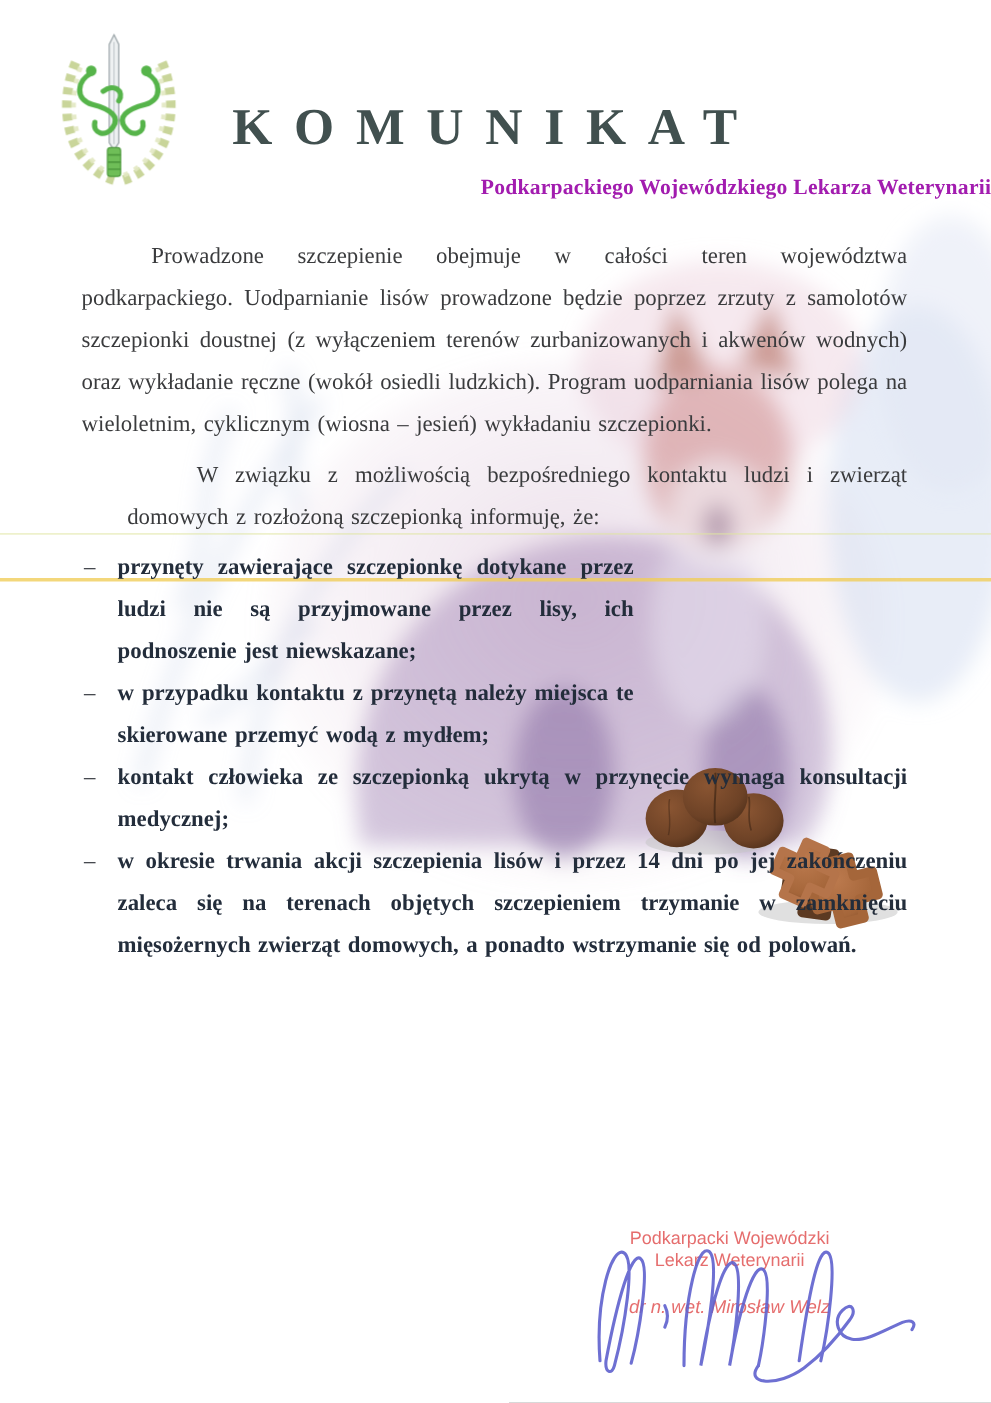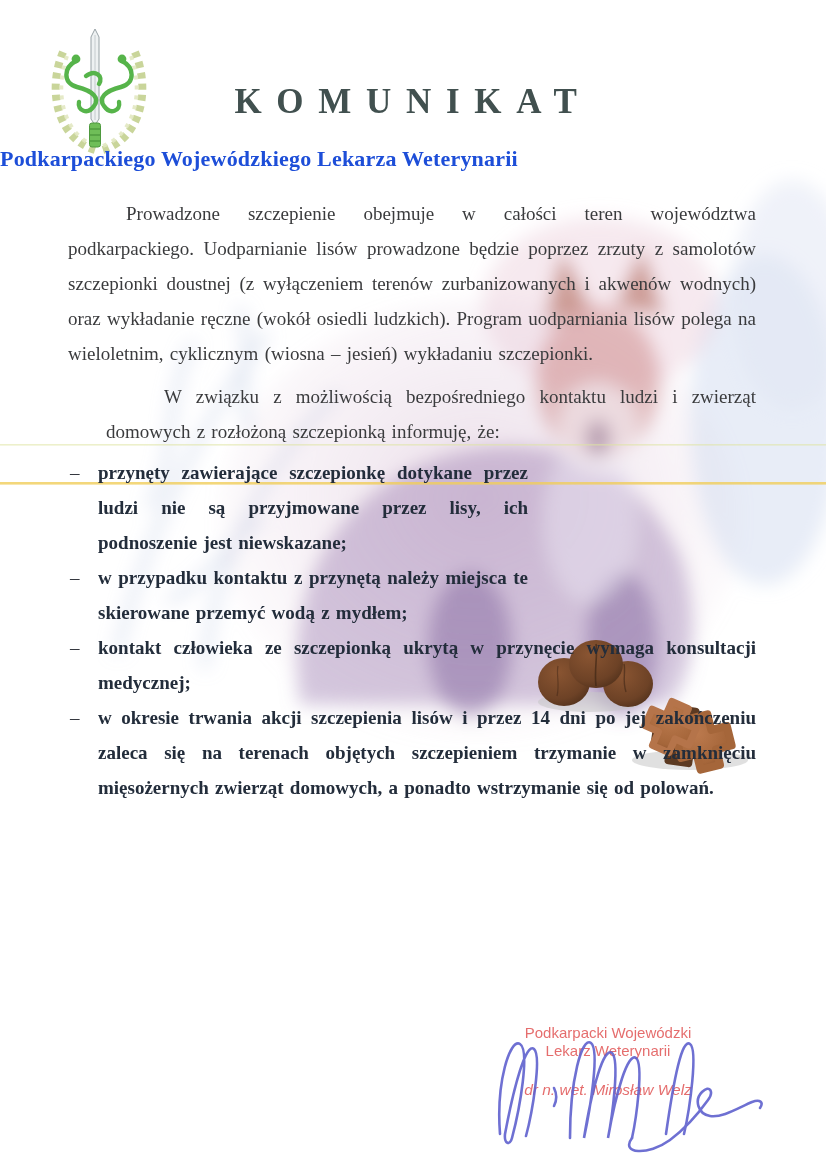--- a/index.html
+++ b/index.html
@@ -11,27 +11,27 @@
     font-family:"Liberation Serif", serif;
     overflow:hidden;
   }
   
   .watermark{position:absolute;left:0;top:0;width:826px;height:1169px;z-index:0;pointer-events:none;}
   
   .logo{position:absolute;left:42px;top:26px;width:112px;height:130px;z-index:2;}
   .title{
     position:absolute;left:0;right:0;top:82px;z-index:2;
     text-align:center;
-    font-size:35px;font-weight:700;letter-spacing:0.42em;
+    font-size:43px;font-weight:700;letter-spacing:0.42em;
     color:#41504f;
   }
   .subtitle{
     position:absolute;left:0;right:0;top:146px;z-index:2;
-    text-align:left;
-    font-size:22px;font-weight:700;color:#1d4ed8;letter-spacing:0.2px;
+    text-align:right;
+    font-size:18px;font-weight:700;color:#a21caf;letter-spacing:0.2px;
   }
   
   .content{
     position:absolute;left:68px;right:70px;top:196px;z-index:2;
     font-size:19px;line-height:35px;color:#3a3b3d;
     text-align:justify;word-spacing:1.5px;
   }
   .content p{margin:0;text-indent:58px;}
   .content p.sp{margin-top:8px;margin-left:38px;}
   .b{font-weight:700;color:#232d3b;}

